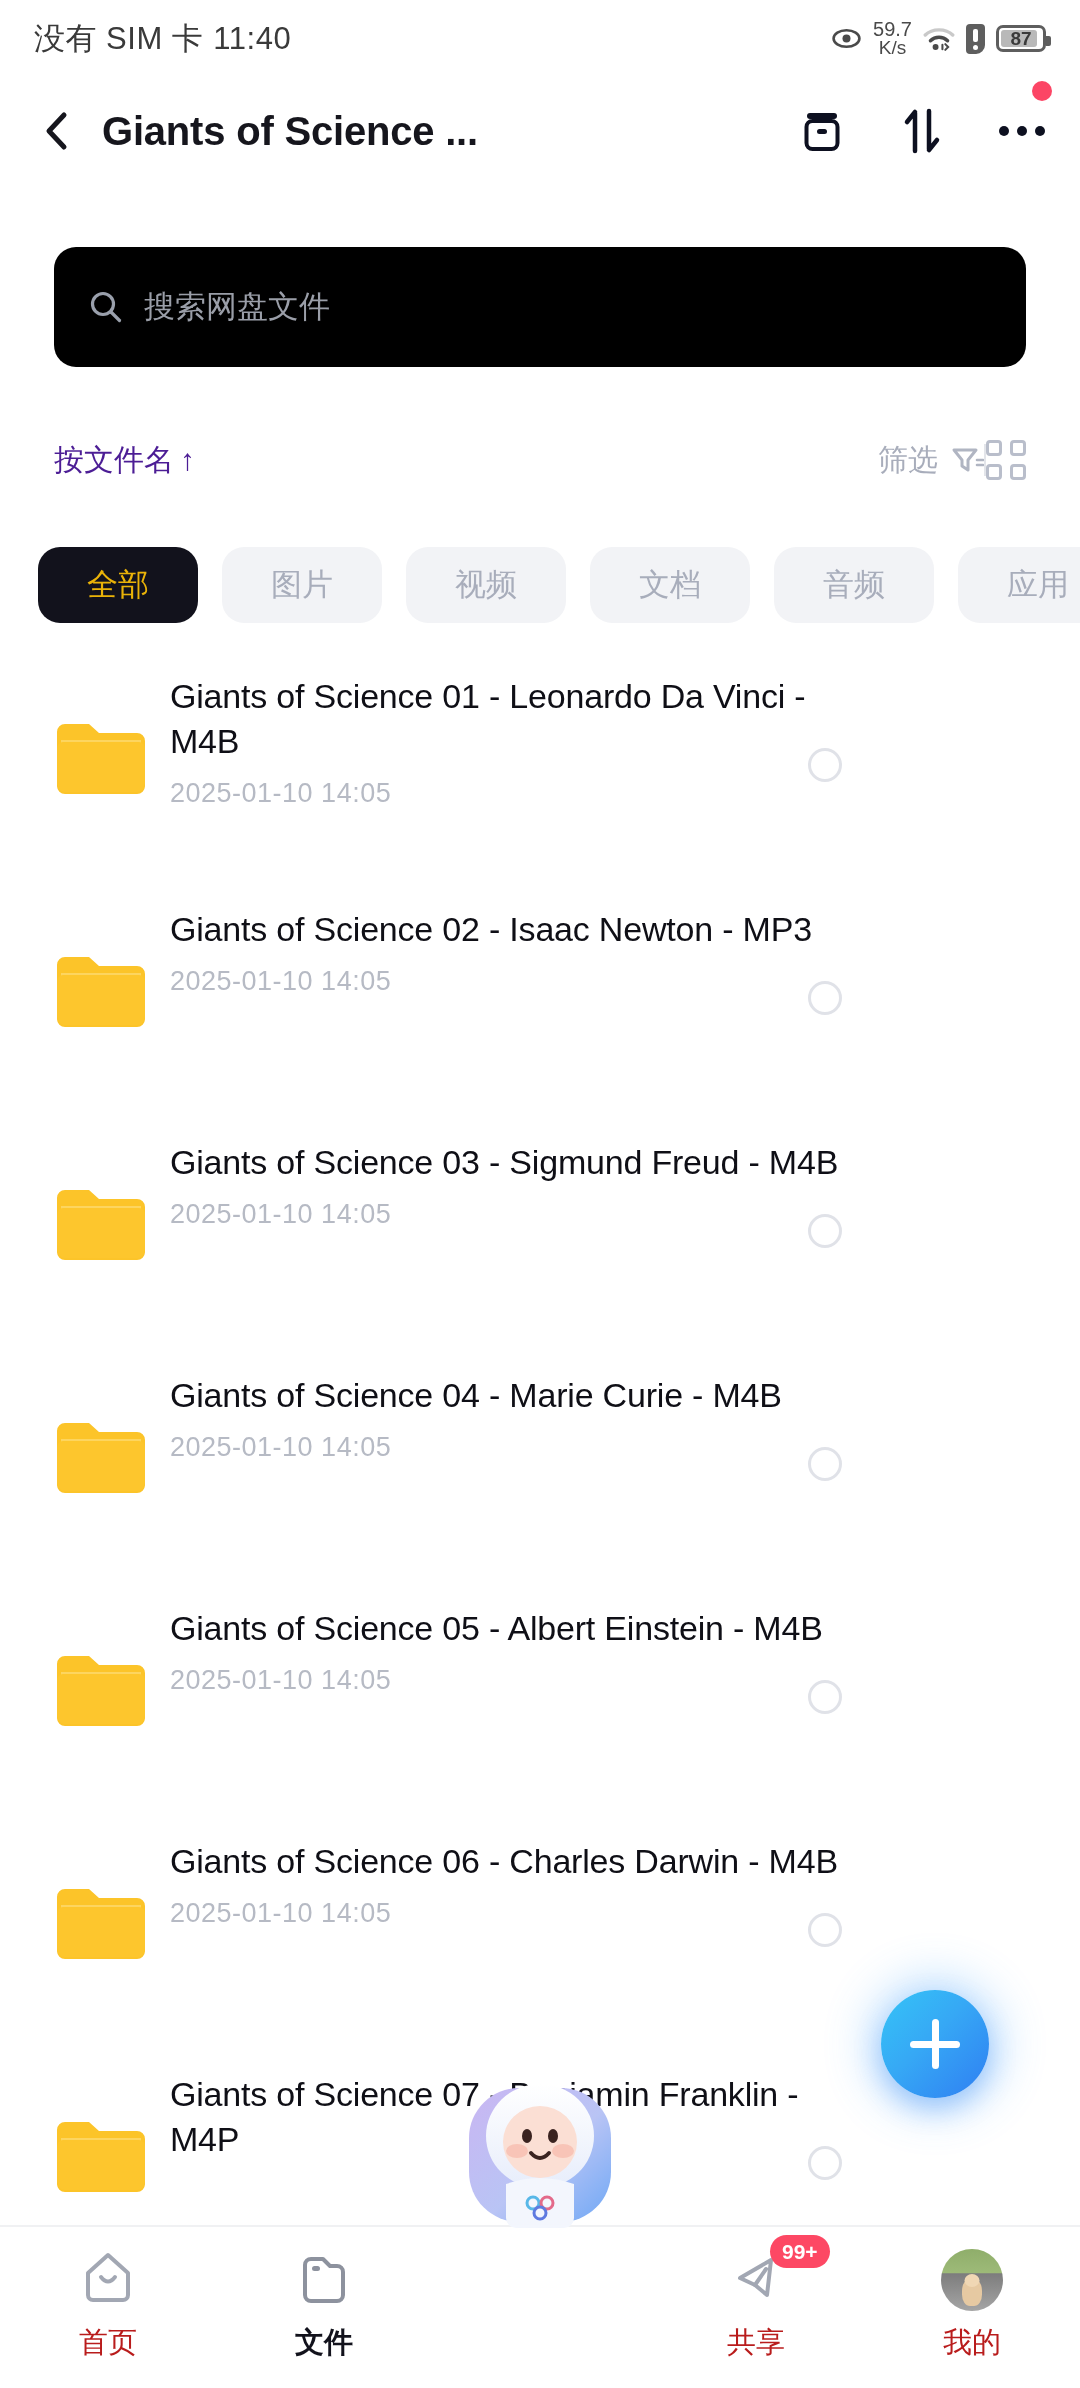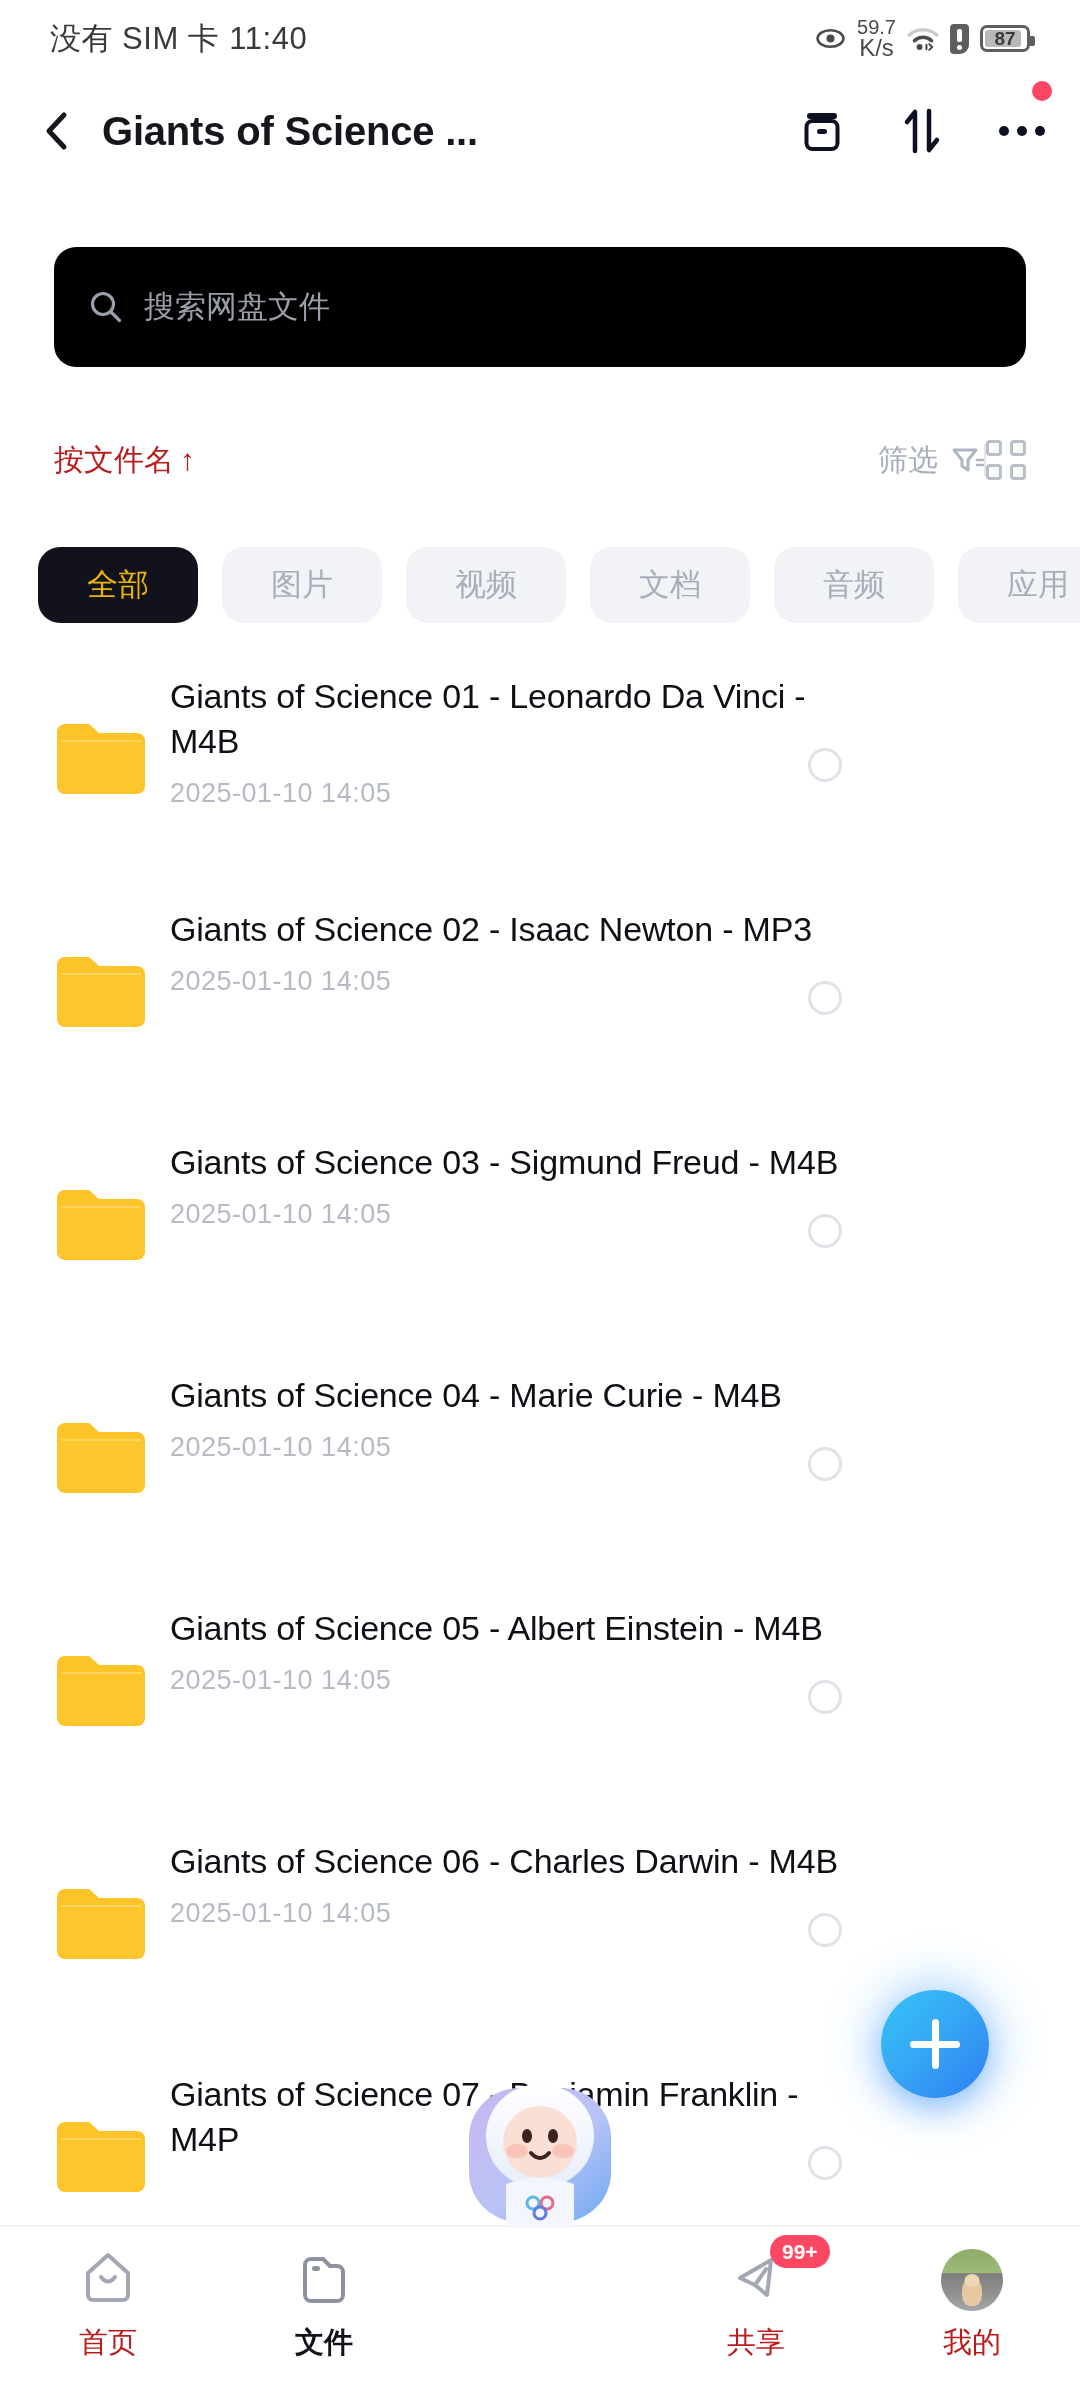--- a/index.html
+++ b/index.html
@@ -8,27 +8,27 @@
     background: #ffffff;
     font-family: "Liberation Sans", "DejaVu Sans", sans-serif;
     overflow: hidden;
   }
   #app { position: relative; width: 1080px; height: 2388px; background:#fff; }
 
   
   .statusbar {
     position:absolute; top:0; left:0; width:1080px; height:78px;
     display:flex; align-items:center; justify-content:space-between;
-    padding:0 50px;
+    padding:0 34px;
   }
   .sb-left { display:flex; align-items:baseline; gap:10px; color:#3a3a3a; font-size:31px; letter-spacing:.5px; }
   .sb-left .time { font-size:31px; }
   .sb-right { display:flex; align-items:center; gap:11px; }
   .sb-speed { display:flex; flex-direction:column; align-items:center; line-height:0.95; color:#4a4a4a; font-size:20px; }
-  .sb-speed .unit { font-size:24px; }
+  .sb-speed .unit { font-size:19px; }
   .eye { width:31px; height:31px; }
   .wifi { width:32px; height:28px; }
   .simwarn { width:19px; height:30px; background:#5e5e5e; border-radius:4px 4px 9px 4px; position:relative; }
   .simwarn::before { content:""; position:absolute; left:7px; top:5px; width:5px; height:13px; background:#fff; border-radius:2px;}
   .simwarn::after { content:""; position:absolute; left:7px; top:21px; width:5px; height:5px; background:#fff; border-radius:50%;}
   .batt { width:50px; height:27px; border:3px solid #5e5e5e; border-radius:7px; position:relative; display:flex; align-items:center; justify-content:center; }
   .batt::after { content:""; position:absolute; right:-8px; top:8px; width:5px; height:10px; background:#5e5e5e; border-radius:0 2px 2px 0;}
   .batt .fill { position:absolute; left:2px; top:2px; bottom:2px; width:36px; background:#b9b9b9; border-radius:3px;}
   .batt .num { position:relative; font-size:19px; color:#3a3a3a; font-weight:700; z-index:2; }
 
@@ -48,21 +48,21 @@
   .searchwrap { position:absolute; top:247px; left:54px; width:972px; height:120px; }
   .search {
     width:100%; height:100%; background:#000000; border-radius:22px;
     display:flex; align-items:center; padding:0 34px; gap:20px;
   }
   .search .ph { font-size:31px; color:#9a9ea8; }
 
   
   .sortrow { position:absolute; top:425px; left:0; width:1080px; height:70px;
              display:flex; align-items:center; padding:0 54px; }
-  .sortby { display:flex; align-items:center; gap:6px; font-size:30px; color:#b91c1c; }
+  .sortby { display:flex; align-items:center; gap:6px; font-size:30px; color:#4c1d95; }
   .sortrow .right { margin-left:auto; display:flex; align-items:center; }
   .filterbtn { display:flex; align-items:center; gap:12px; font-size:30px; color:#a8adbb; }
   .vdiv { width:2px; height:32px; background:#e3e5ea; }
   .gridicon { display:grid; grid-template-columns:repeat(2,16px); grid-template-rows:repeat(2,16px); gap:8px; }
   .gridicon i { display:block; width:16px; height:16px; border:3px solid #b9becb; border-radius:4px; }
 
   
   .chips { position:absolute; top:542px; left:0; width:1080px; height:86px;
            display:flex; align-items:center; gap:24px; padding-left:38px; overflow:hidden; }
   .chip { height:76px; min-width:160px; padding:0 34px; border-radius:22px; background:#f2f3f6;

